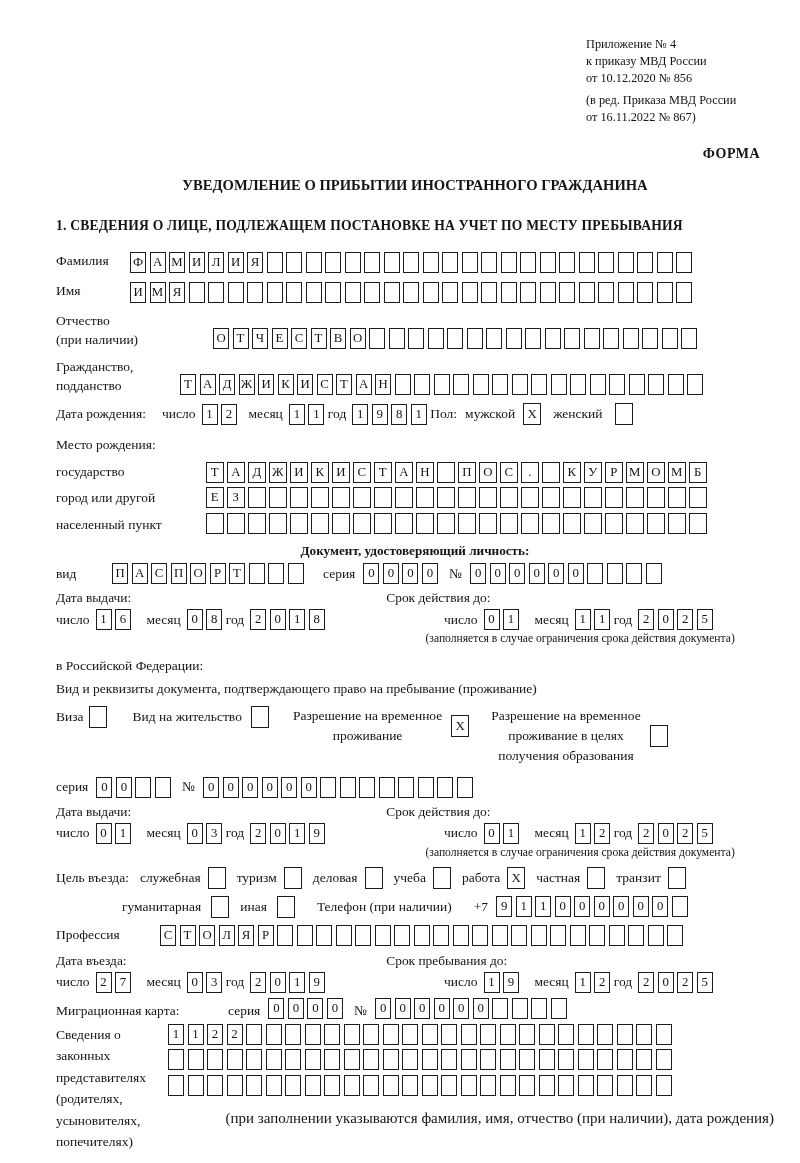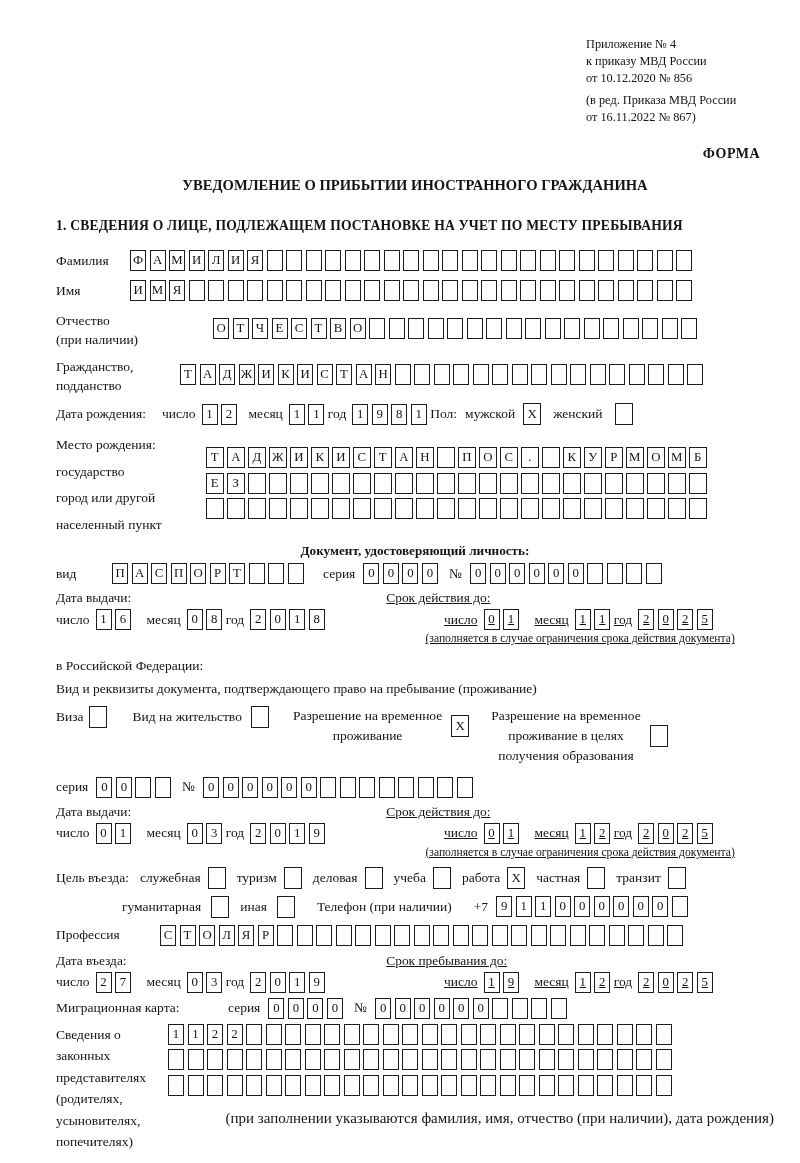--- a/index.html
+++ b/index.html
@@ -16,21 +16,21 @@
   .hdr-block { width: 188px; font-size: 12.3px; line-height: 1.38; text-align:left; }
   .hdr-block .grp2 { margin-top: 5px; }
   .forma { text-align: right; font-weight: bold; font-size: 14px; margin: 20px 14px 0 0; letter-spacing:.5px; }
 
   
   .title { text-align:center; font-weight:bold; font-size: 14.6px; line-height:1.55; margin-top: 12px; }
   .blankline { display:inline-block; width: 54px; border-bottom: 2px solid #333; height: 12px; margin-left: 8px; }
   .sec { font-weight:bold; font-size: 13.6px; margin: 22px 0 14px 0; letter-spacing:.2px; }
 
   
-  .frow { display:flex; align-items:center; margin-bottom: 5px; white-space:nowrap; }
+  .frow { display:flex; align-items:flex-end; margin-bottom: 5px; white-space:nowrap; }
   .lbl { flex:none; line-height: 25px; }
   .lbl2 { flex:none; line-height: 19px; padding-top:3px; }
   .cells { display:inline-flex; flex:none; }
   .cell {
     flex:none; display:inline-flex; align-items:center; justify-content:center;
     width:16px; height:21px; border:1.5px solid #1d1d1d; margin-right:3.5px;
     font-size:12.8px; background:#fff;
   }
   .w24 .cell { width:17.5px; }
   .cb {
@@ -42,21 +42,21 @@
 
   
   .dg { display:inline-flex; align-items:center; }
   .dg .dlab { margin: 0 6px 0 0; }
   .gap8 { margin-left:8px; } .gap12 { margin-left:12px; } .gap16 { margin-left:16px; } .gap22 { margin-left:22px; }
 
   .center-bold { text-align:center; font-weight:bold; font-size:13.2px; margin: 3px 0 4px 0; }
 
   .datepair { display:flex; margin-bottom:2px; }
   .dp-col-l { width: 46%; }
-  .dp-col-r { width: 54%; text-decoration: underline; }
+  .dp-col-r { width: 54%; }
   .dp-head { font-size:13.4px; margin-bottom:3px; }
   .dp-row { display:flex; align-items:center; white-space:nowrap; }
   .note { font-size: 11.6px; text-align:center; margin-top:2px; margin-bottom:6px; }
 
   .intro { line-height: 1.65; margin-top:4px; }
 
   .opts { display:flex; align-items:flex-start; margin: 6px 0 10px 0; }
   .opt { display:flex; align-items:center; }
   .opt .olabel { text-align:center; line-height:1.5; }
   .opt .cb { margin-left:9px; }

